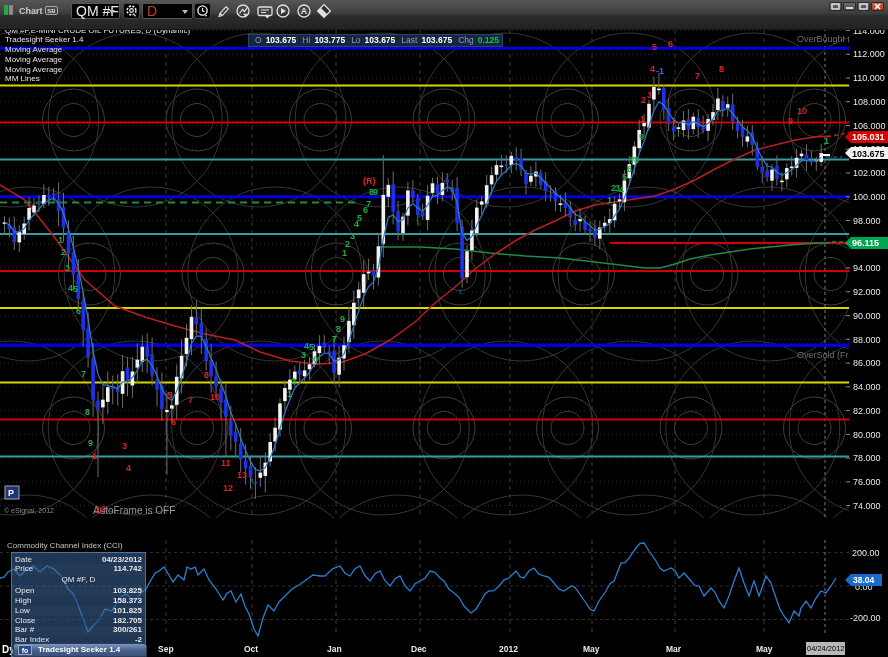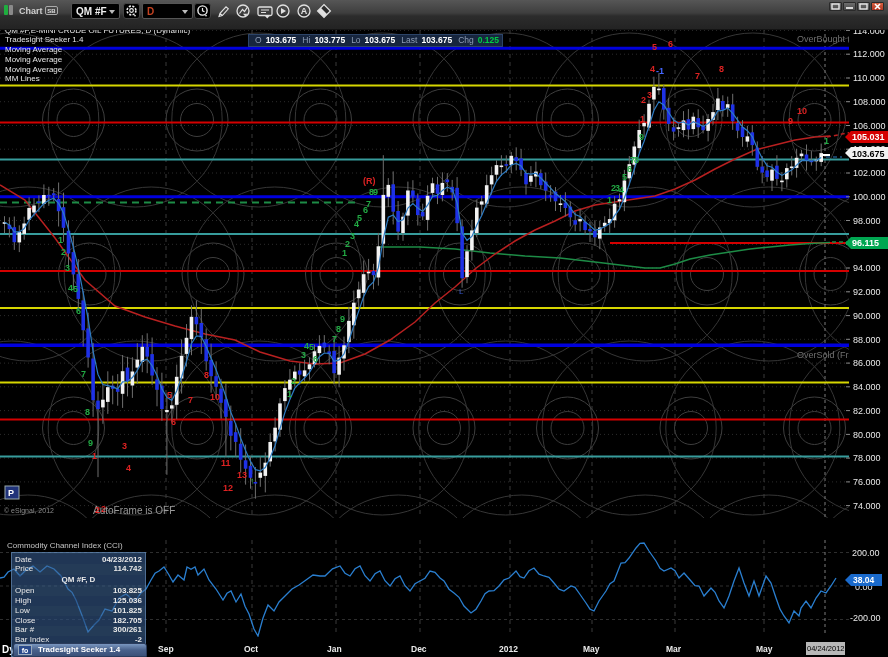--- a/index.html
+++ b/index.html
@@ -1,18 +1,18 @@
 <!DOCTYPE html>
 <html><head><meta charset="utf-8"><style>
 *{margin:0;padding:0;box-sizing:border-box}
 html,body{width:888px;height:657px;background:#000;overflow:hidden;font-family:"Liberation Sans",sans-serif}
 #page{position:relative;width:888px;height:657px;background:#000}
 #toolbar{position:absolute;left:0;top:0;width:888px;height:30px;background:linear-gradient(#565656,#3e3e3e 45%,#2c2c2c 55%,#232323);border-bottom:1px solid #141414}
 .tbtext{position:absolute;top:6px;color:#cfcfcf;font-size:9px;font-weight:bold}
-.dd{position:absolute;top:3px;height:16px;background:#000;border:1px solid #555;border-radius:2px;color:#eee;font-size:10px;font-weight:bold;line-height:15px;padding-left:4px}
+.dd{position:absolute;top:3px;height:16px;background:#000;border:1px solid #555;border-radius:2px;color:#eee;font-size:14px;font-weight:normal;line-height:15px;padding-left:4px}
 .dd .arr{position:absolute;right:4px;top:6px;width:0;height:0;border-left:3px solid transparent;border-right:3px solid transparent;border-top:4px solid #bbb}
 .icbtn{position:absolute;top:3px;width:17px;height:16px;background:#000;border:1px solid #444;border-radius:3px}
 #tabs{position:absolute;left:0;top:518px;width:888px;height:22px;background:#0c0c0c;border-top:1px solid #2a2a2a}
 .tab{position:absolute;top:3px;height:17px;background:#161616;border:1px solid #383838;border-bottom:none;color:#c8c8c8;font-size:7.5px;line-height:16px;text-align:center;white-space:nowrap;overflow:hidden}
 .tab .x{font-size:8px;color:#999;vertical-align:super;margin-left:4px}
 .tab.act{background:#2e2e2e;color:#fff}
 #tip{position:absolute;left:11px;top:552px;width:135px;height:105px;background:rgba(62,101,150,0.58);border:1px solid rgba(120,160,205,0.5)}
 .trs{position:absolute;left:0;width:100%;height:10px;background:rgba(20,40,80,0.25)}
 .tr{position:absolute;left:3px;right:3px;height:10px;font-size:8px;color:#e8e8e8;line-height:10px}
 .tr b{position:absolute;right:0}
@@ -561,23 +561,23 @@
 
 
 <div id="tip">
   <div class="trs" style="top:1px"></div>
       <div class="trs" style="top:22px"></div>
       <div class="trs" style="top:43px"></div>
       <div class="trs" style="top:63px"></div>
       <div class="trs" style="top:83px"></div>
       <div class="tr" style="top:1.5px">Date<b>04/23/2012</b></div>
   <div class="tr" style="top:11px">Price<b>114.742</b></div>
-  <div class="tr" style="top:21.5px;text-align:center;font-weight:bold">QM #F, D</div>
+  <div class="tr" style="top:21.5px;text-align:center;font-weight:normal">QM #F, D</div>
   <div class="tr" style="top:32.5px">Open<b>103.825</b></div>
-  <div class="tr" style="top:42.5px">High<b>125.036</b></div>
+  <div class="tr" style="top:42.5px">High<b>158.373</b></div>
   <div class="tr" style="top:52.5px">Low<b>101.825</b></div>
   <div class="tr" style="top:62.5px">Close<b>182.705</b></div>
   <div class="tr" style="top:72px">Bar #<b>300/261</b></div>
   <div class="tr" style="top:81.5px">Bar Index<b>-2</b></div>
 </div>
 
 <div class="mon" style="left:158px">Sep</div>
 <div class="mon" style="left:244px">Oct</div>
 <div class="mon" style="left:327px">Jan</div>
 <div class="mon" style="left:411px">Dec</div>

